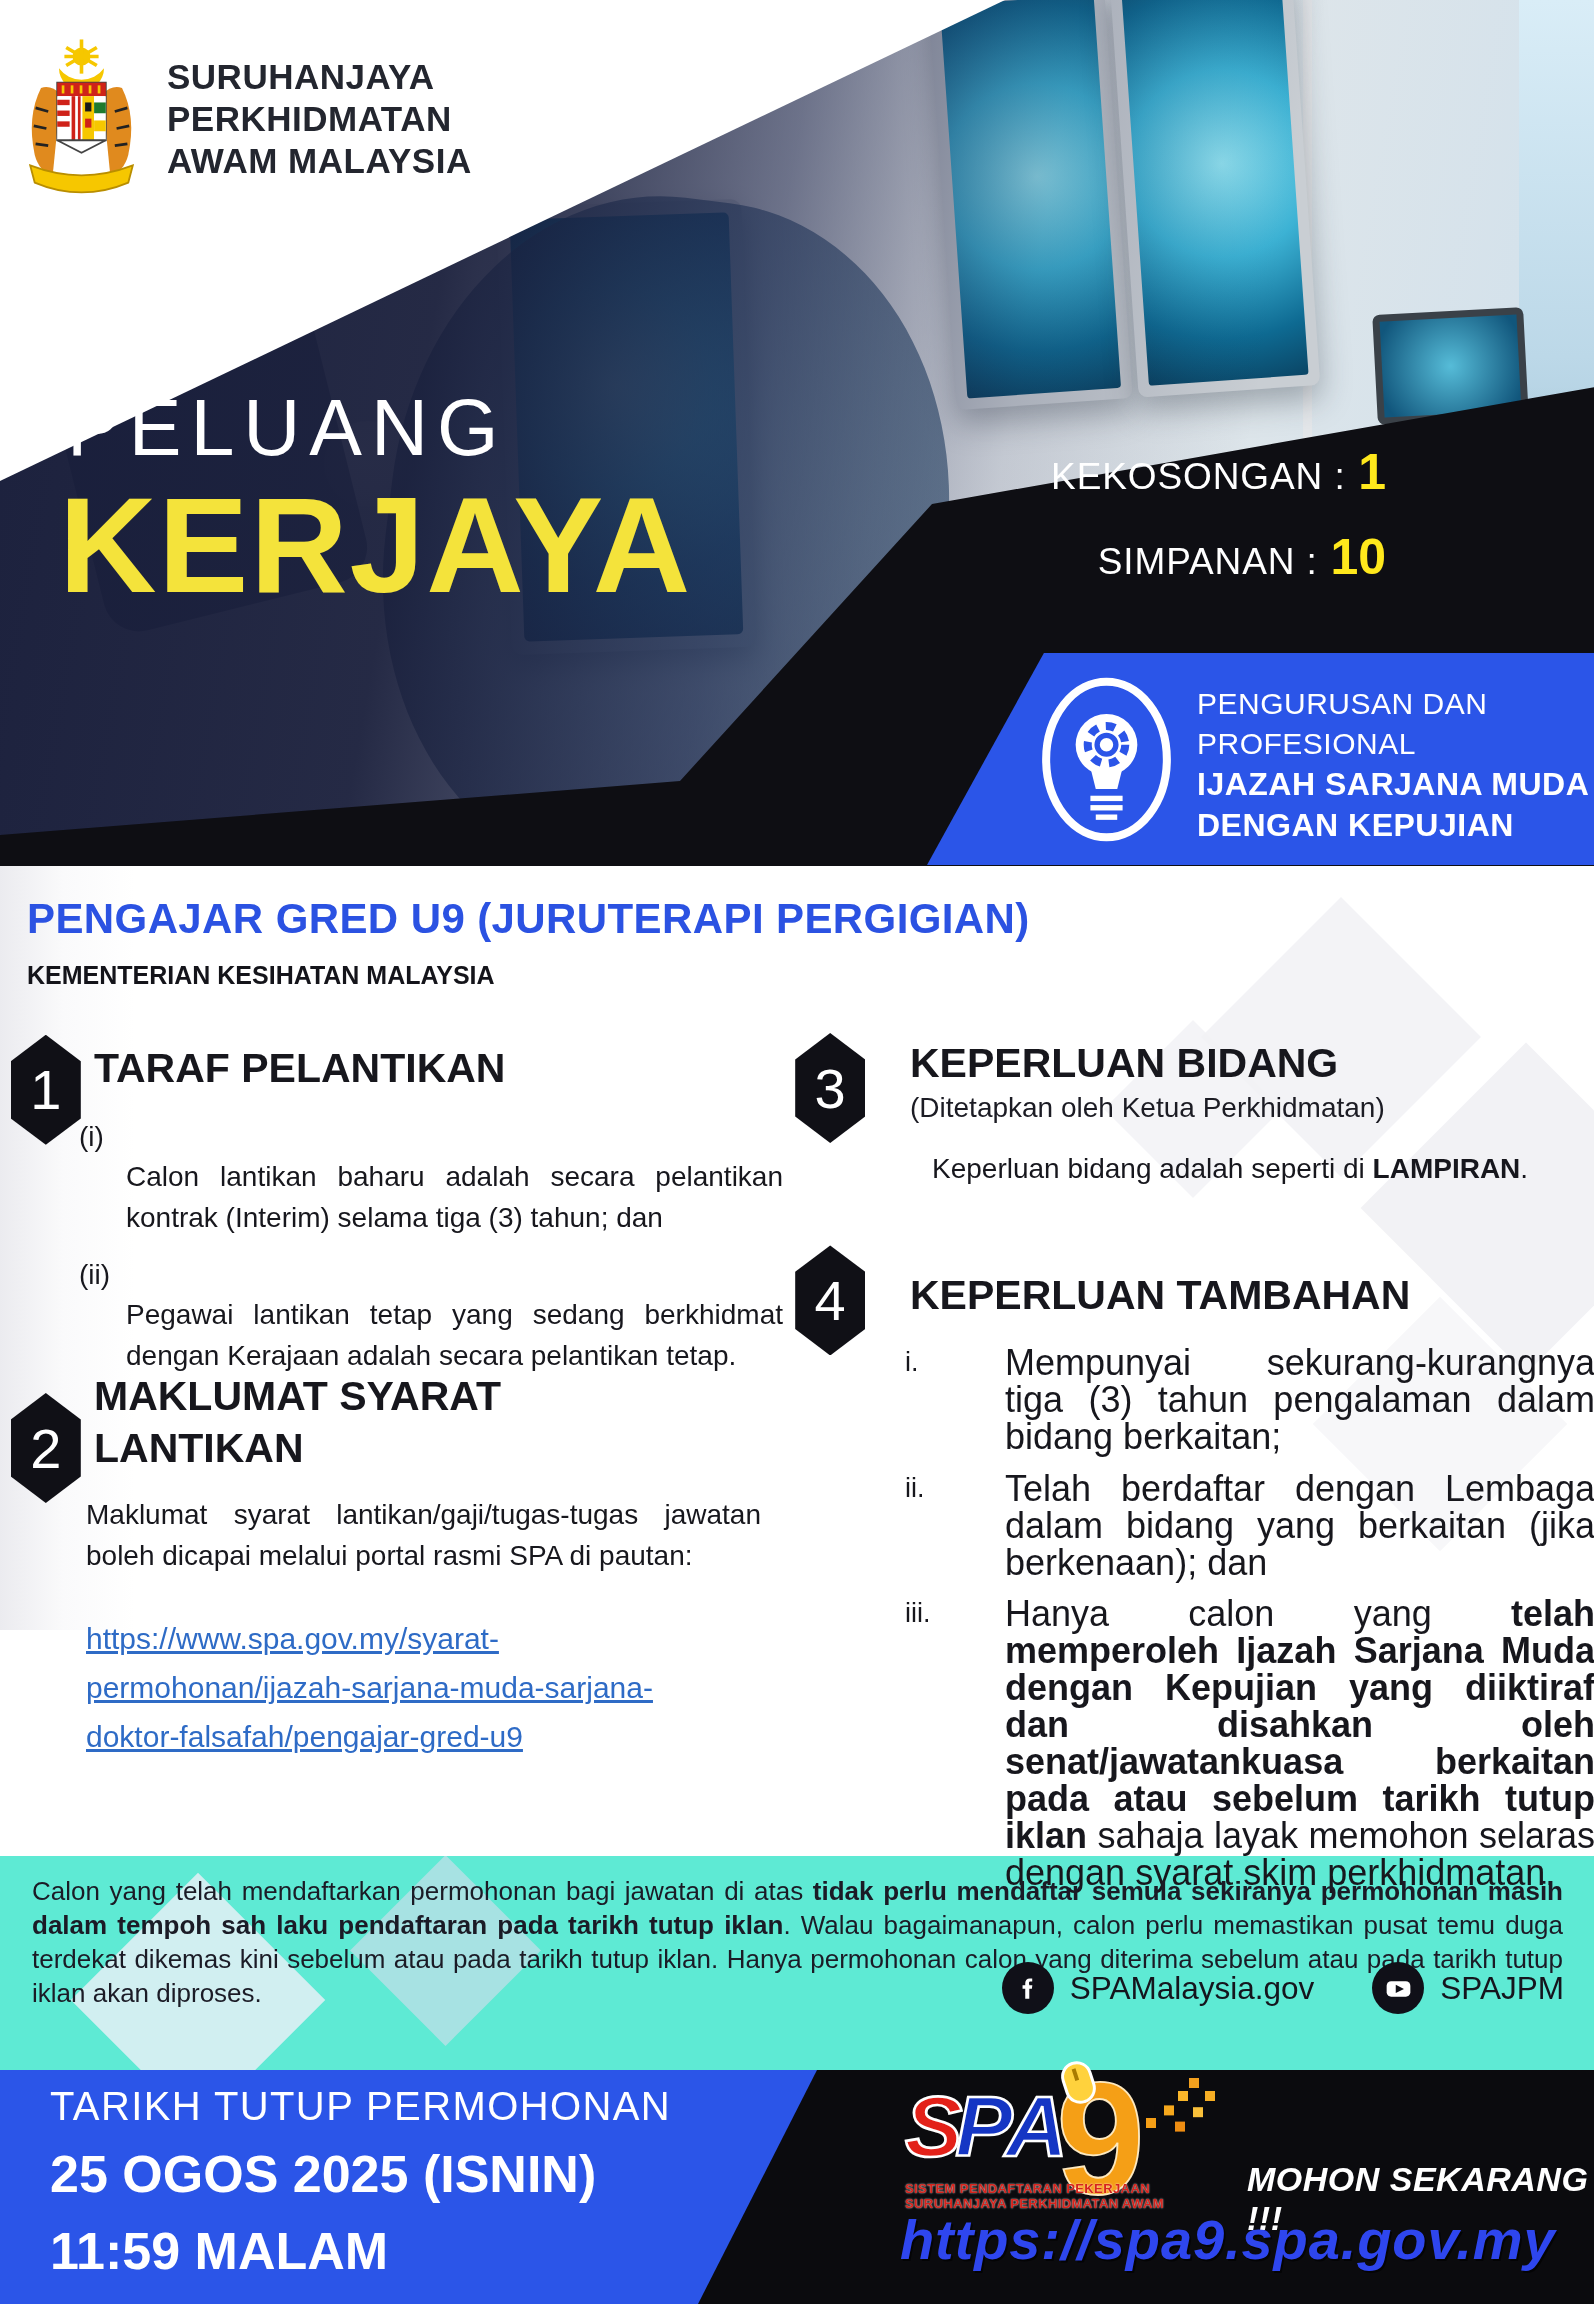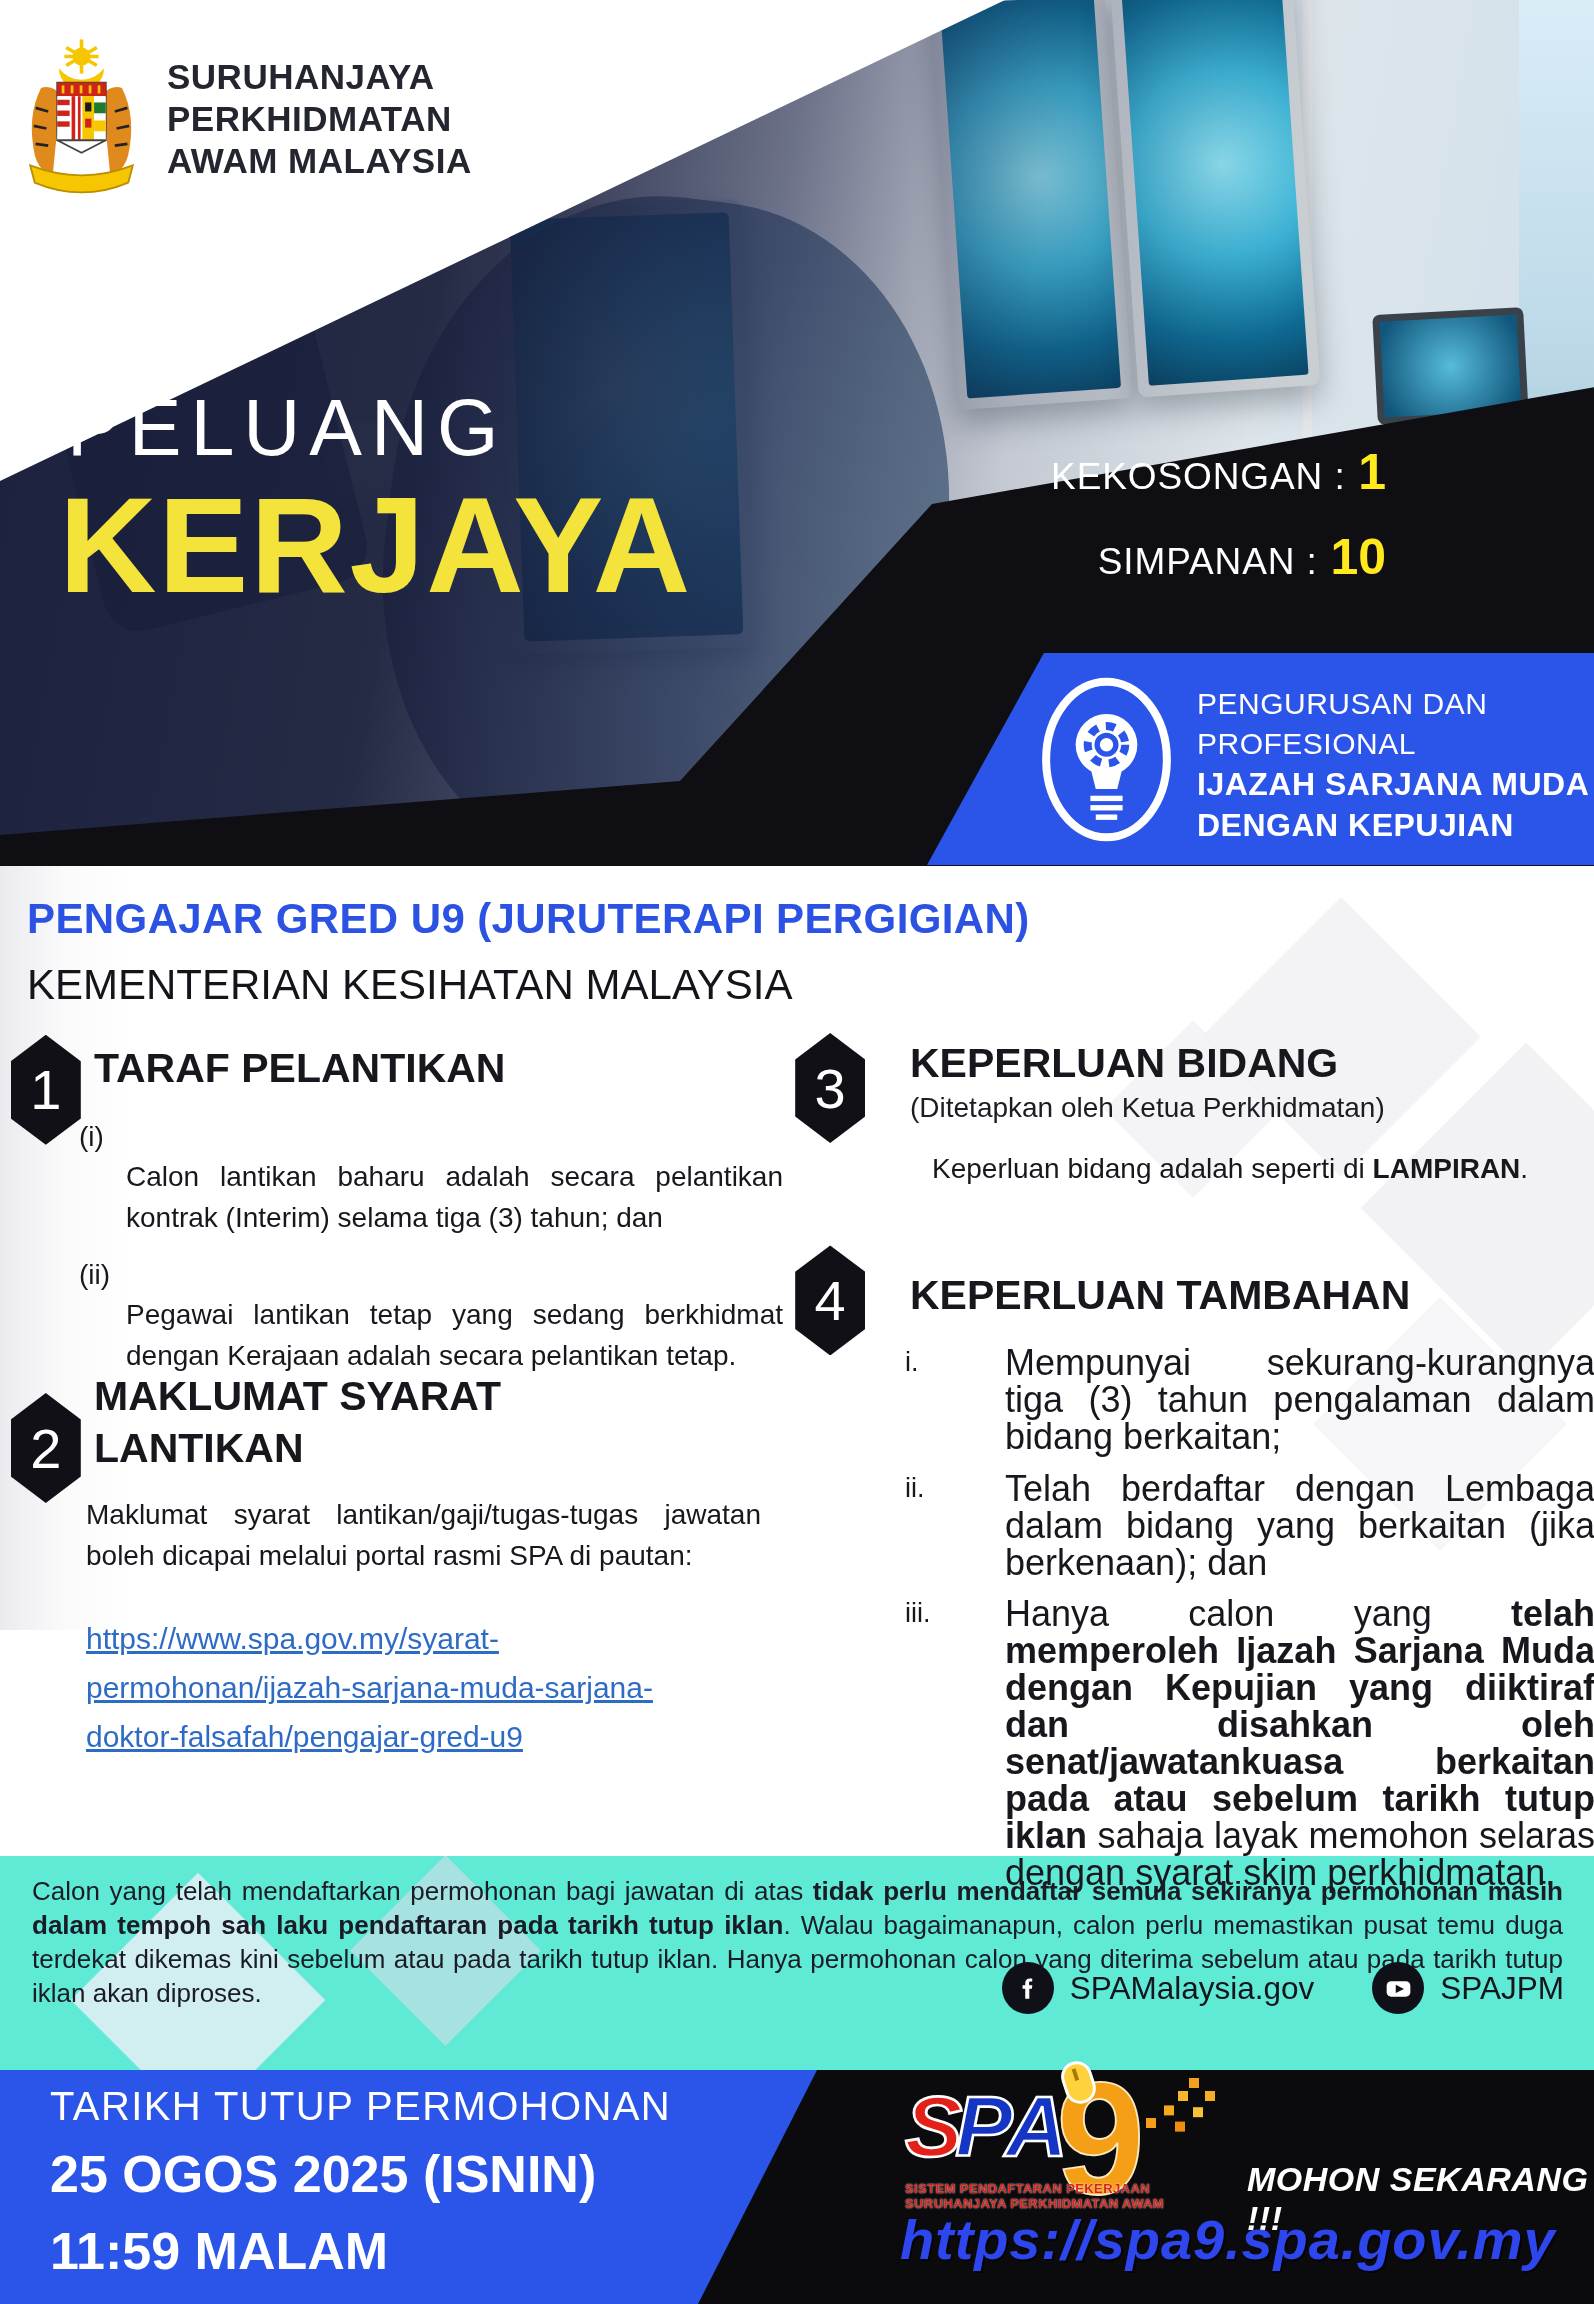--- a/index.html
+++ b/index.html
@@ -65,21 +65,21 @@
   
   .content { position:absolute; left:0; top:866px; width:1595px; height:764px;
           background:linear-gradient(90deg,#ebebef 0,#fafafb 63px,#ffffff 135px); }
   .wm { position:absolute; transform:rotate(45deg); z-index:0; }
   .wm1 { left:1242px; top:72px;  width:198px; height:198px; background:#ececf1; opacity:.65; }
   .wm2 { left:1409px; top:225px; width:234px; height:234px; background:#e6e6ec; opacity:.5; }
   .wm3 { left:1130px; top:180px; width:126px; height:126px; background:#f1f1f5; opacity:.8; }
   .wm4 { left:1350px; top:468px; width:180px; height:180px; background:#f0f0f4; opacity:.55; }
   .job-title { position:absolute; left:27px; top:29px; color:#2b52e2; font-size:42px; font-weight:800;
           letter-spacing:0.4px; z-index:2; }
-  .ministry { position:absolute; left:27px; top:95px; color:#14141a; font-size:42px; font-weight:400;
+  .ministry { position:absolute; left:27px; top:95px; color:#14141a; font-size:25px; font-weight:700;
           z-index:2; }
   .sec { position:absolute; z-index:2; }
   .hex { position:absolute; width:70px; height:110px; background:#101016; color:#fff;
          clip-path:polygon(50% 0%,100% 24%,100% 76%,50% 100%,0% 76%,0% 24%);
          display:flex; align-items:center; justify-content:center; font-size:56px; font-weight:400; }
   .sec-head { margin-left:94px; font-size:41px; font-weight:800; color:#17171d; line-height:52px; }
   .s1 { left:0; top:167px; width:783px; }
   .s1 .hex { left:10.8px; top:1.8px; }
   .s1 .sec-head { padding-top:9px; }
   .list { margin-top:21.6px; }

